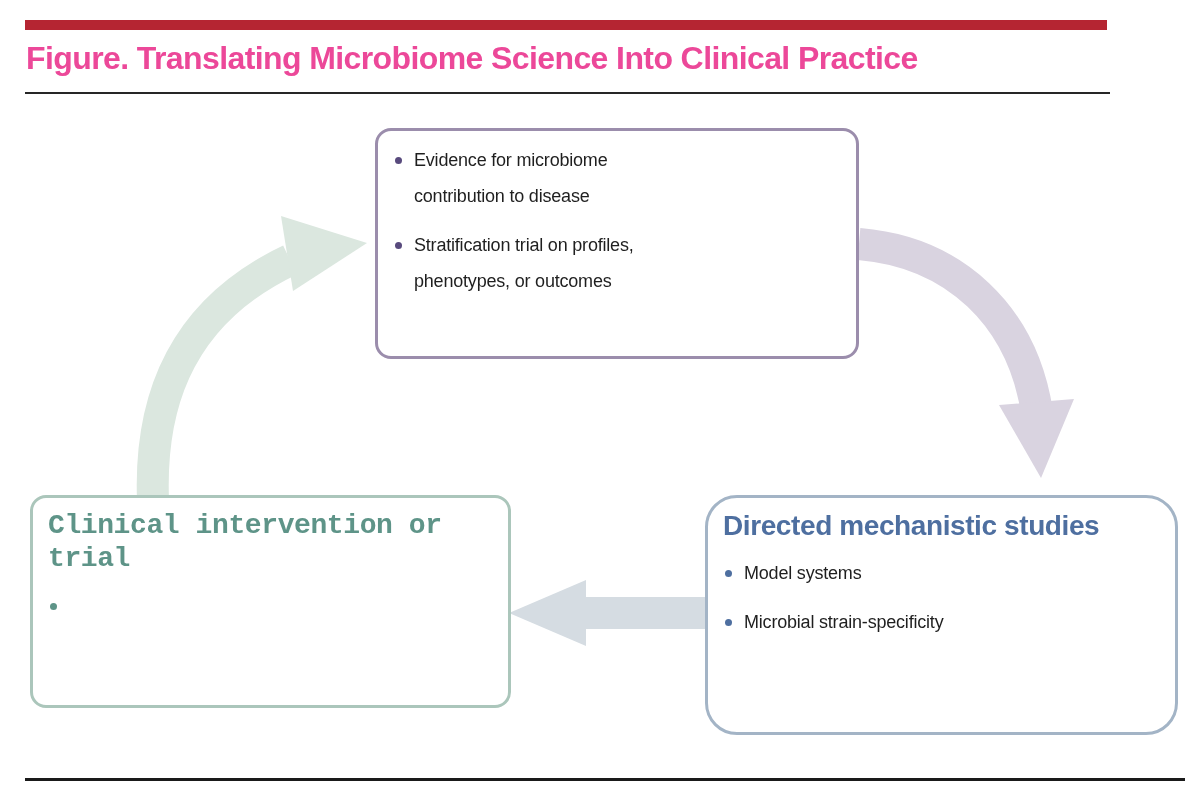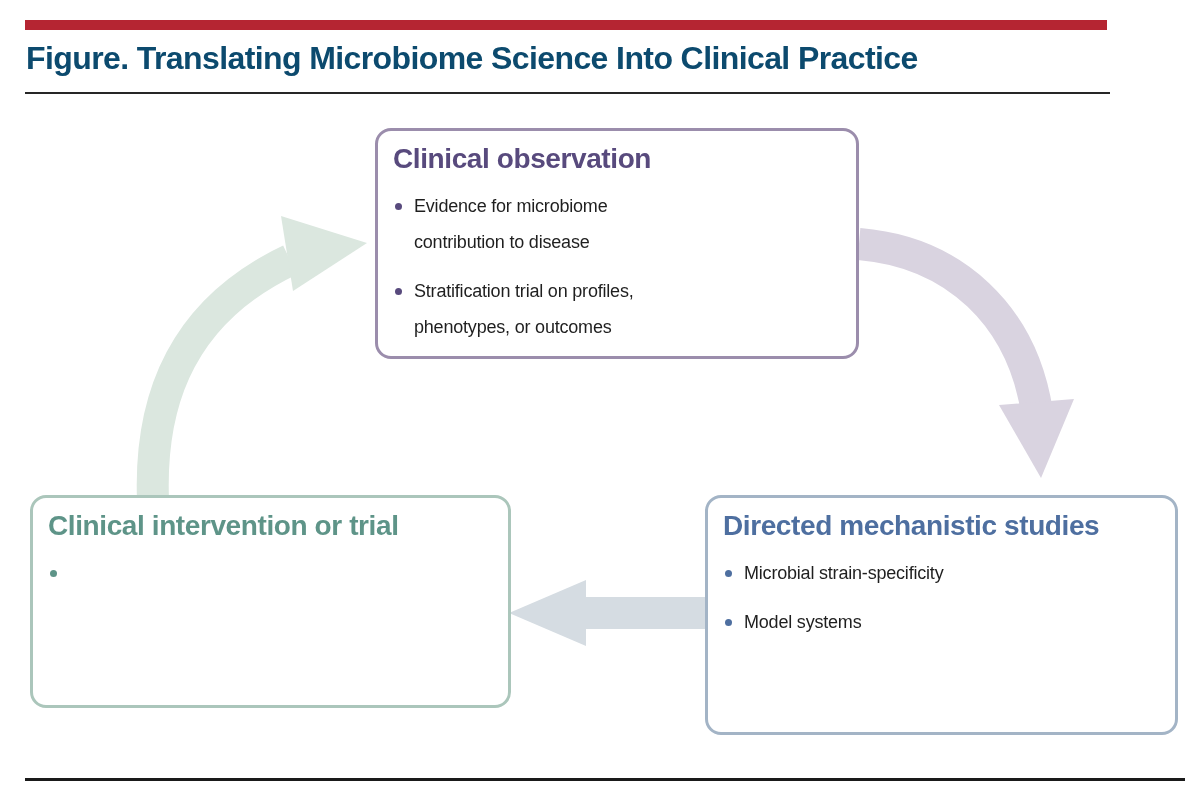--- a/index.html
+++ b/index.html
@@ -2,41 +2,41 @@
 <html style="--red: #b52532; --purple: #584a7d; --purple-border: #9b8dac; --blue: #4e6fa0; --blue-border: #a3b4c6; --green: #5e9488; --green-border: #abc6bb;"><head>
 <meta charset="utf-8">
 <style>
   html,body{margin:0;padding:0;background:#ffffff;}
   body{font-family:"Liberation Sans","DejaVu Sans",sans-serif;-webkit-font-smoothing:antialiased;}
   #canvas{position:relative;width:1200px;height:792px;background:#ffffff;overflow:hidden;}
 
   
   .red-bar{position:absolute;left:25px;top:20px;width:1082px;height:10px;background:var(--red,#b52532);}
   .figure-title{position:absolute;left:26px;top:40px;width:1150px;
-    font-size:32px;font-weight:bold;color:#0c4a6e;letter-spacing:-0.6px;}
+    font-size:32px;font-weight:bold;color:#ec4899;letter-spacing:-0.6px;}
   .title-rule{position:absolute;left:25px;top:92px;width:1085px;height:2px;background:#262626;}
   .bottom-rule{position:absolute;left:25px;top:778px;width:1160px;height:3px;background:#1a1a1a;}
 
   
   .arrows{position:absolute;left:0;top:0;z-index:1;}
 
   
   .box{position:absolute;z-index:2;background:#ffffff;border-radius:16px;border:3px solid #999;
        padding:11px 15px;box-sizing:border-box;}
   .box-title{margin:0 0 13px 0;font-size:28px;font-weight:bold;letter-spacing:-0.4px;line-height:1.18;}
   .bullets{list-style:none;margin:0;padding:0;display:flex;flex-direction:column;gap:13px;}
   .bullet{display:flex;align-items:flex-start;}
   .dot{flex:0 0 auto;width:7px;height:7px;border-radius:50%;margin:15px 12px 0 2px;}
   .bullet-text{font-size:18px;line-height:36px;color:#1f1f1f;white-space:pre-line;letter-spacing:-0.2px;}
 
   .box-purple{border-color:var(--purple-border,#9b8dac);}
   .box-purple .box-title{color:var(--purple,#584a7d);}
   .box-purple .dot{background:var(--purple,#584a7d);}
 
-  .box-blue{border-color:var(--blue-border,#a3b4c6);}
+  .box-blue{border-color:var(--blue-border,#a3b4c6);border-radius:32px;}
   .box-blue .box-title{color:var(--blue,#4e6fa0);}
   .box-blue .dot{background:var(--blue,#4e6fa0);}
 
   .box-green{border-color:var(--green-border,#abc6bb);}
   .box-green .box-title{color:var(--green,#5e9488);}
   .box-green .dot{background:var(--green,#5e9488);}
 </style>
 </head>
 <body>
 
@@ -52,50 +52,49 @@
     <polygon points="999,405 1074,399 1041,478" fill="#d9d3e0"></polygon>
 
     <rect x="584" y="597" width="121" height="32" fill="#d5dce2"></rect>
     <polygon points="586,580 586,646 509,613" fill="#d5dce2"></polygon>
 
     <path d="M 153 500 C 150 420 168 318 290 260" fill="none" stroke-width="32" stroke="#dbe7df"></path>
     <polygon points="281,216 367,243 293,291" fill="#dbe7df"></polygon>
   </svg>
 
   <div class="box box-purple" style="left:375px;top:128px;width:484px;height:231px;">
-    <h2 class="box-title">Clinical observation</h2>
     <ul class="bullets">
       <li class="bullet">
         <span class="dot"></span>
         <span class="bullet-text">Evidence for microbiome
 contribution to disease</span>
       </li>
       <li class="bullet">
         <span class="dot"></span>
         <span class="bullet-text">Stratification trial on profiles,
 phenotypes, or outcomes</span>
       </li>
     </ul>
   </div>
 
   <div class="box box-blue" style="left:705px;top:495px;width:473px;height:240px;">
     <h2 class="box-title">Directed mechanistic studies</h2>
     <ul class="bullets">
       <li class="bullet">
         <span class="dot"></span>
-        <span class="bullet-text">Microbial strain-specificity</span>
+        <span class="bullet-text">Model systems</span>
       </li>
       <li class="bullet">
         <span class="dot"></span>
-        <span class="bullet-text">Model systems</span>
+        <span class="bullet-text">Microbial strain-specificity</span>
       </li>
     </ul>
   </div>
 
-  <div class="box box-green" style="left:30px;top:495px;width:481px;height:213px;">
+  <div class="box box-green" style="left:30px;top:495px;width:481px;height:213px;font-family:Liberation Mono, monospace;">
     <h2 class="box-title">Clinical intervention or trial</h2>
     <ul class="bullets">
       <li class="bullet">
         <span class="dot"></span>
       </li>
     </ul>
   </div>
 
   <div class="bottom-rule"></div>
 </div>

